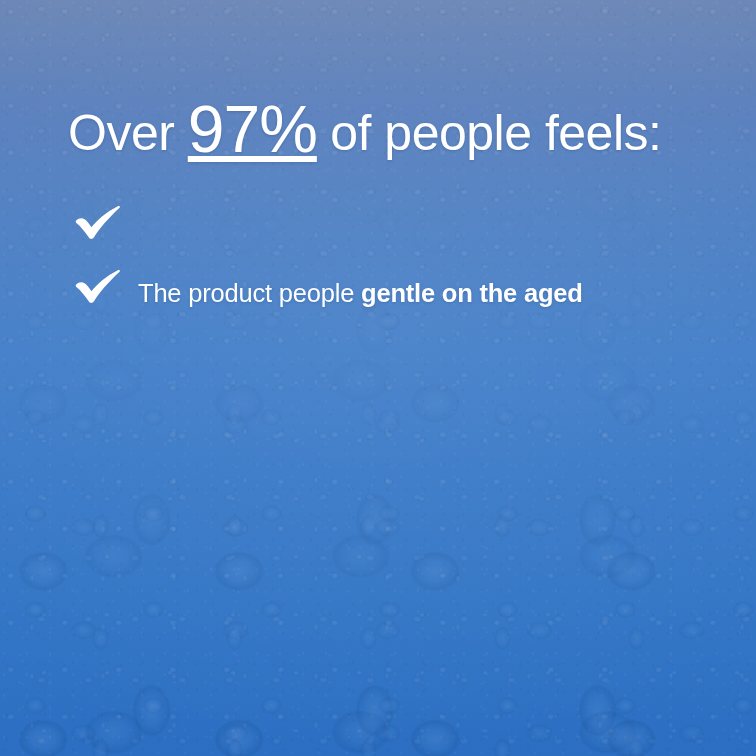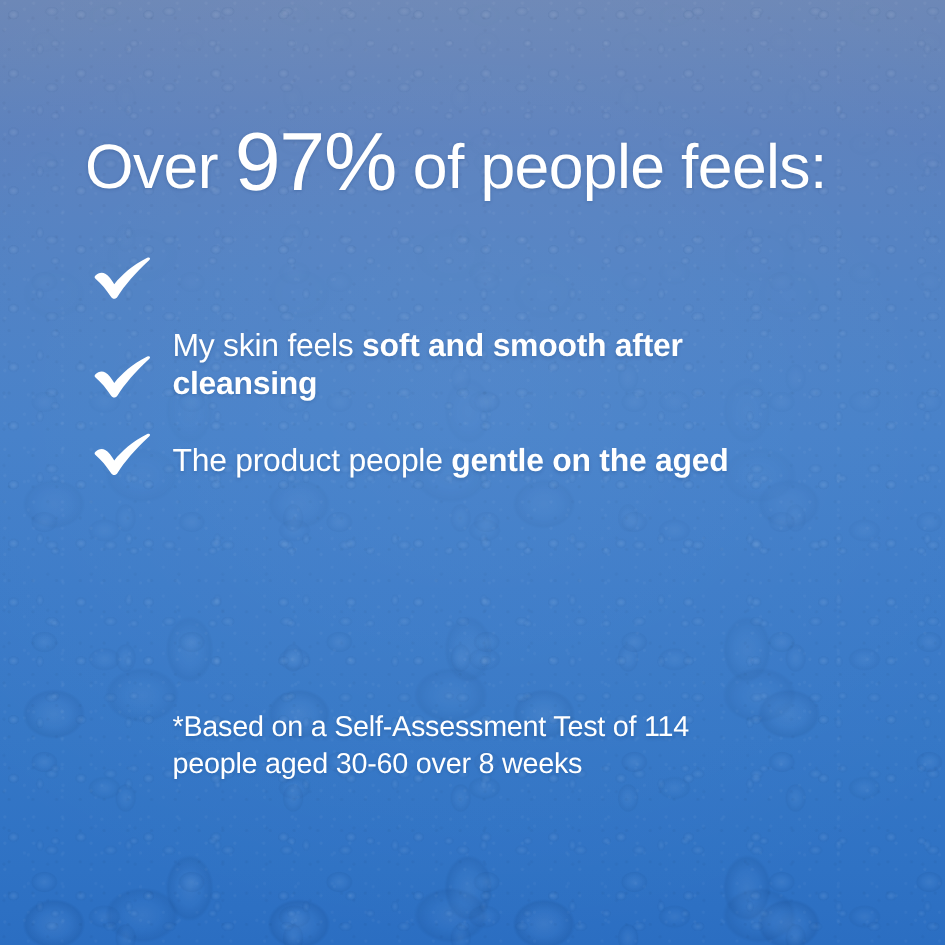--- a/index.html
+++ b/index.html
@@ -116,20 +116,21 @@
     letter-spacing: -0.5px;
     white-space: nowrap;
     text-shadow: 0 1px 3px rgba(12,46,96,.22);
   }
   .headline .big {
     font-size: 66px;
     font-weight: 300;
     letter-spacing: -1px;
     line-height: 1;
     vertical-align: -2px;
+    text-decoration: underline;
   }
 
   .claims {
     position: absolute;
     left: 0;
     top: 198px;
     width: 756px;
   }
 
   .claim {
@@ -195,37 +196,28 @@
 
 
       <div class="claim">
         <span class="check">
           <svg viewBox="0 0 48 38" xmlns="http://www.w3.org/2000/svg">
             <path d="M2.2 18.5 C4.5 16.2 7.6 15.4 10.2 16.9 C13.0 18.5 15.2 21.6 17.4 25.3 C23.5 17.8 31.6 10.4 43.8 4.2 C45.6 3.3 46.9 4.6 45.3 6.1 C34.2 16.4 25.6 26.3 20.0 35.3 C18.6 37.5 16.2 37.6 14.9 35.6 C11.2 30.0 7.0 24.7 2.4 20.9 C1.5 20.2 1.5 19.2 2.2 18.5 Z" fill="#ffffff"></path>
           </svg>
         </span>
       </div>
 
-      <div class="claim two-line">
-        <span class="check">
-          <svg viewBox="0 0 48 38" xmlns="http://www.w3.org/2000/svg">
-            <path d="M2.2 18.5 C4.5 16.2 7.6 15.4 10.2 16.9 C13.0 18.5 15.2 21.6 17.4 25.3 C23.5 17.8 31.6 10.4 43.8 4.2 C45.6 3.3 46.9 4.6 45.3 6.1 C34.2 16.4 25.6 26.3 20.0 35.3 C18.6 37.5 16.2 37.6 14.9 35.6 C11.2 30.0 7.0 24.7 2.4 20.9 C1.5 20.2 1.5 19.2 2.2 18.5 Z" fill="#ffffff"></path>
-          </svg>
-        </span>
-        <div class="claim-text"><span>My skin feels </span><b>soft and smooth after cleansing</b></div>
-      </div>
 
 
       <div class="claim">
         <span class="check">
           <svg viewBox="0 0 48 38" xmlns="http://www.w3.org/2000/svg">
             <path d="M2.2 18.5 C4.5 16.2 7.6 15.4 10.2 16.9 C13.0 18.5 15.2 21.6 17.4 25.3 C23.5 17.8 31.6 10.4 43.8 4.2 C45.6 3.3 46.9 4.6 45.3 6.1 C34.2 16.4 25.6 26.3 20.0 35.3 C18.6 37.5 16.2 37.6 14.9 35.6 C11.2 30.0 7.0 24.7 2.4 20.9 C1.5 20.2 1.5 19.2 2.2 18.5 Z" fill="#ffffff"></path>
           </svg>
         </span>
         <div class="claim-text"><span>The product people </span><b>gentle on the aged</b></div>
       </div>
 
     </div>
 
-    <p class="footnote">*Based on a Self-Assessment Test of 114 people aged 30-60 over 8 weeks</p>
 
   </div>
 </div>
 
 </body></html>

